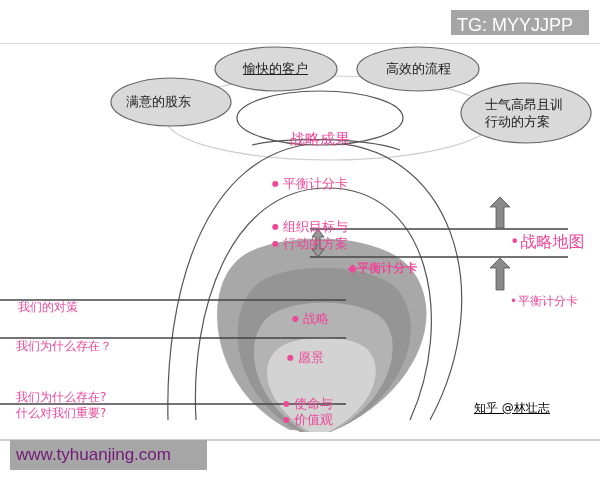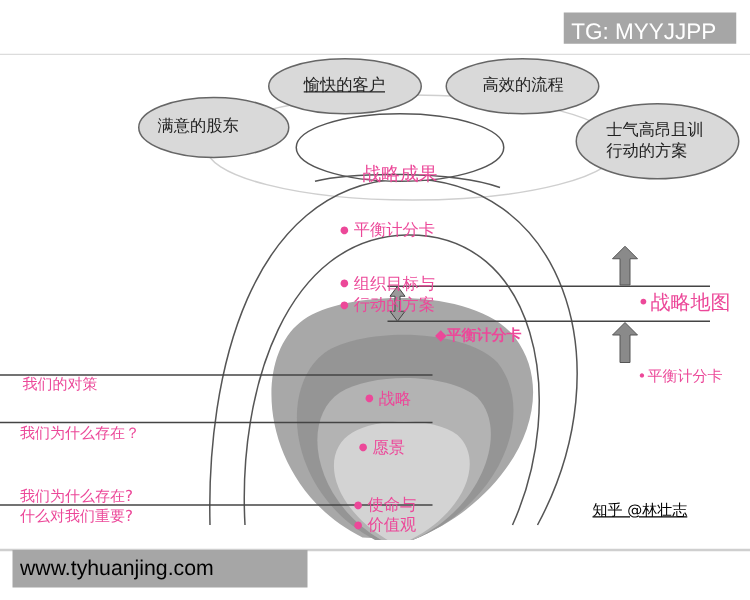--- a/index.html
+++ b/index.html
@@ -8,22 +8,22 @@
     .frame { position: absolute; left: 0; top: 43px; width: 600px; height: 395px;
              border-top: 1px solid #dcdcdc; border-bottom: 2px solid #cfcfcf; background: #fff; }
     svg.diagram { position: absolute; left: 0; top: 0; width: 600px; height: 480px; }
     .label { position: absolute; font-size: 13px; line-height: 17px; color: #ec4899; white-space: nowrap; margin-top: 25px; }
     .oval-text { position: absolute; font-size: 13px; line-height: 17px; color: #222; text-align: center; white-space: nowrap; }
     .bullet::before { content: "\25CF"; font-size: 8px; margin-right: 4px; vertical-align: 2px; }
     .sm-bullet::before { content: "\2022"; margin-right: 1px; }
     .badge-tg { position: absolute; left: 451px; top: 10px; width: 138px; height: 25px;
                 background: #a6a6a6; color: #fff; font-family: "Liberation Sans", sans-serif;
                 font-size: 18px; line-height: 30px; padding-left: 6px; box-sizing: border-box; }
-    .badge-url { position: absolute; left: 10px; top: 440px; width: 236px; height: 30px;
-                 background: #a6a6a6; color: #000000; font-family: "Liberation Sans", sans-serif;
+    .badge-url { position: absolute; left: 10px; top: 440px; width: 197px; height: 30px;
+                 background: #a6a6a6; color: #701a75; font-family: "Liberation Sans", sans-serif;
                  font-size: 17px; line-height: 30px; padding-left: 6px; box-sizing: border-box; }
     .watermark { position: absolute; left: 474px; top: 400px; font-size: 12px; color: #000000; white-space: nowrap; text-decoration: underline; }
     .decode { font-weight: bold; }
   </style>
 </head>
 <body>
 
 <div class="frame"></div>
 
 <svg class="diagram" viewBox="0 0 600 480" xmlns="http://www.w3.org/2000/svg">

